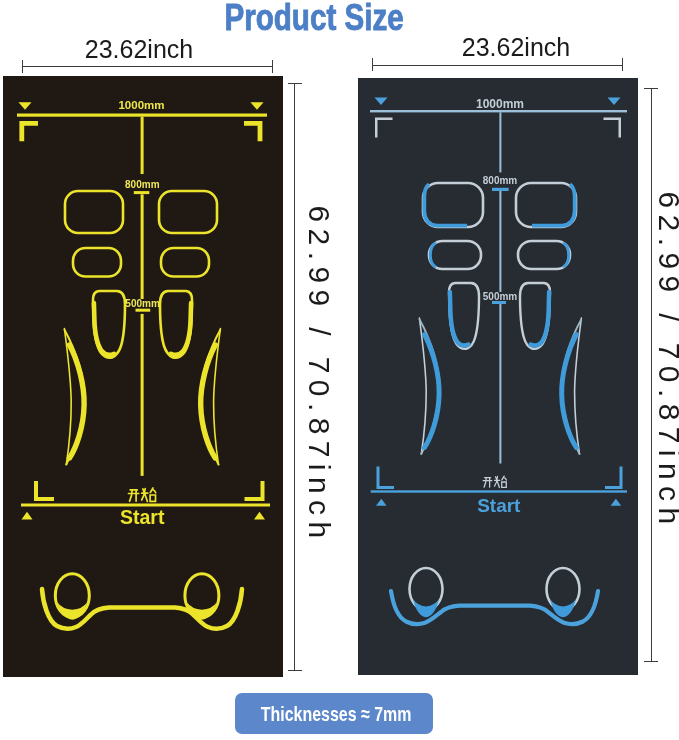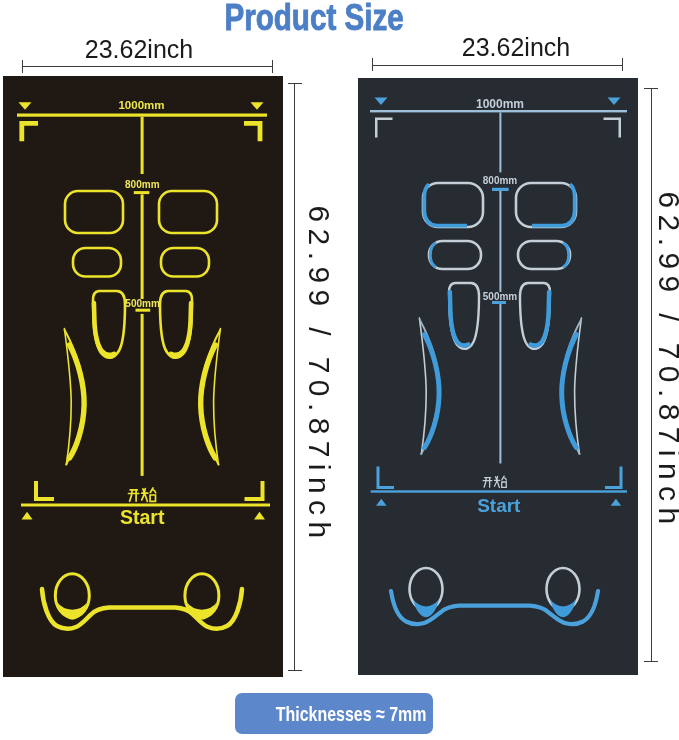--- a/index.html
+++ b/index.html
@@ -229,15 +229,15 @@
     <ellipse cx="205" cy="511" rx="16.5" ry="21" stroke="#c3ced7" stroke-width="2.6"></ellipse>
 
     <path d="M192 521 Q 196 538 205 539.3 Q 214 538 218 521 Q 213.5 527.8 205 528.4 Q 196.5 527.8 192 521 Z" fill="#3f9bd9" stroke="none"></path>
 
     <path d="M33 513 C 35 526 40 539 48 543.5 C 54 546.5 61 546.8 67 544.8 C 73 542.5 78 538 83 534 C 87 530.5 93 528.3 101 527.7 L 172 527.7 C 180 528.3 186 530.5 190 534 C 195 538 200 542.5 206 544.8 C 212 546.8 219 546.5 225 543.5 C 233 539 238 526 240 513" stroke-width="4.2" stroke-linecap="round"></path>
   </g>
 </svg>
 
 <div class="abs" style="left:235px;top:693px;width:198px;height:41px;background:#5c87cb;border-radius:7px;"></div>
 
-<div class="abs" style="left:252px;top:693px;width:198px;height:41px;display:flex;align-items:center;justify-content:center;">
+<div class="abs" style="left:237px;top:693px;width:198px;height:41px;display:flex;align-items:center;justify-content:center;">
 <span style="display:inline-block;color:#ffffff;font-weight:bold;font-size:21px;transform:scaleX(0.76);white-space:nowrap;">Thicknesses ≈ 7mm</span>
 </div>
 
 </body></html>

